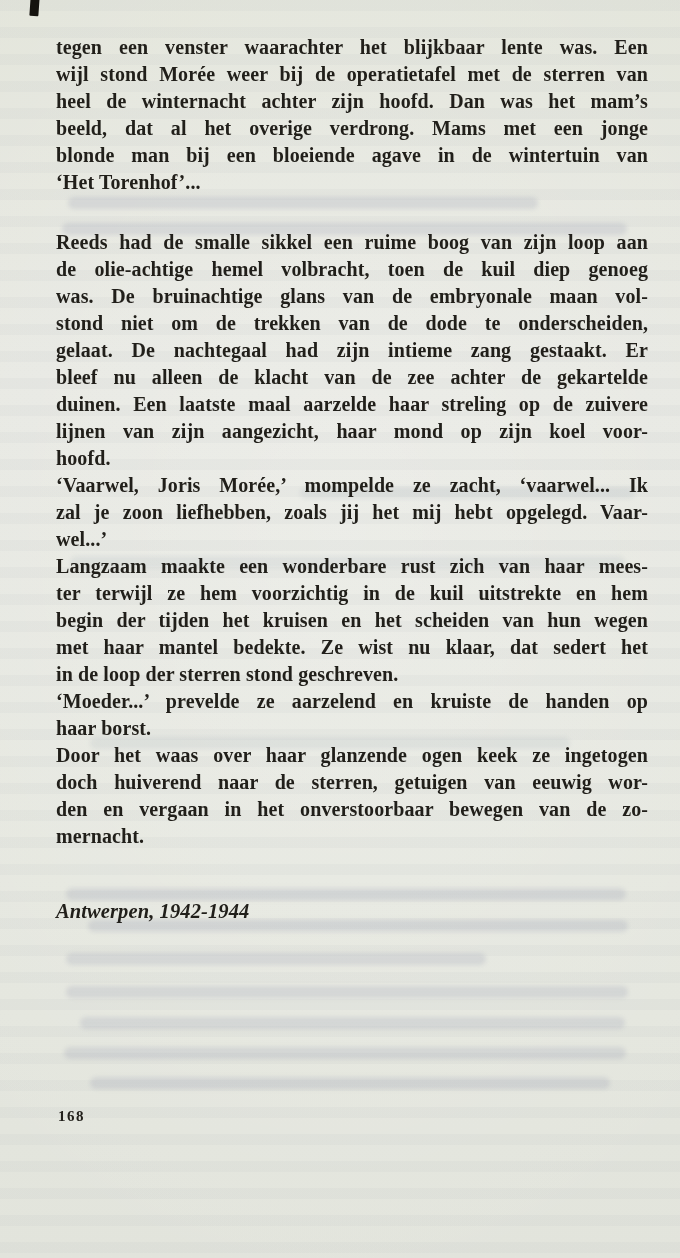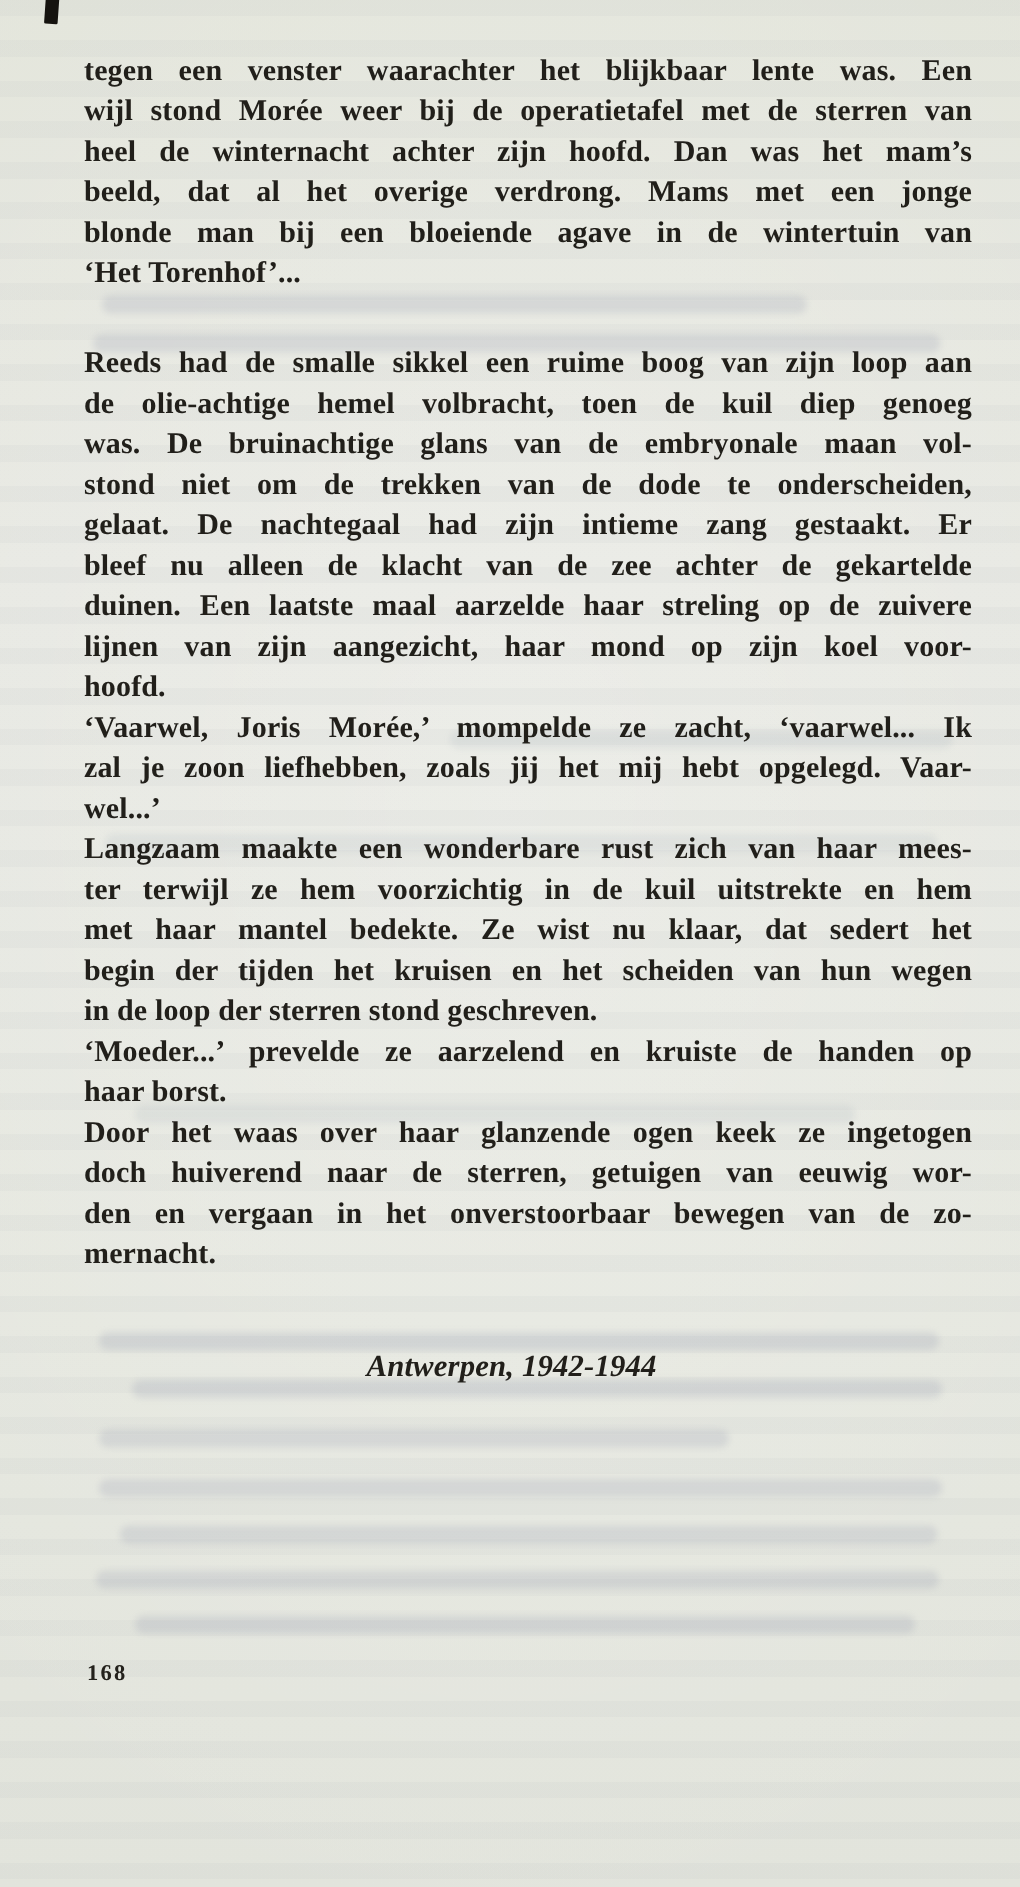--- a/index.html
+++ b/index.html
@@ -77,21 +77,21 @@
     text-align: justify;
     text-align-last: justify;
     white-space: normal;
   }
   .ln.last {
     text-align: right;
     text-align-last: left;
   }
   .attribution {
     margin-top: 48px !important;
-    text-align: center;
+    text-align: left;
     padding-right: 22px;
     font-style: italic;
     font-size: 20.5px;
   }
   .page-number {
     position: absolute;
     left: 58px;
     top: 1108px;
     font-size: 15px;
     font-weight: 700;
@@ -146,22 +146,22 @@
 
     <p>
       <span class="ln" style="display:block">‘Vaarwel, Joris Morée,’ mompelde ze zacht, ‘vaarwel... Ik</span>
       <span class="ln" style="display:block">zal je zoon liefhebben, zoals jij het mij hebt opgelegd. Vaar-</span>
       <span class="ln last" style="display:block">wel...’</span>
     </p>
 
     <p>
       <span class="ln" style="display:block">Langzaam maakte een wonderbare rust zich van haar mees-</span>
       <span class="ln" style="display:block">ter terwijl ze hem voorzichtig in de kuil uitstrekte en hem</span>
+      <span class="ln" style="display:block">begin der tijden het kruisen en het scheiden van hun wegen</span>
       <span class="ln" style="display:block">met haar mantel bedekte. Ze wist nu klaar, dat sedert het</span>
-      <span class="ln" style="display:block">begin der tijden het kruisen en het scheiden van hun wegen</span>
       <span class="ln last" style="display:block">in de loop der sterren stond geschreven.</span>
     </p>
 
     <p>
       <span class="ln" style="display:block">‘Moeder...’ prevelde ze aarzelend en kruiste de handen op</span>
       <span class="ln last" style="display:block">haar borst.</span>
     </p>
 
     <p>
       <span class="ln" style="display:block">Door het waas over haar glanzende ogen keek ze ingetogen</span>

